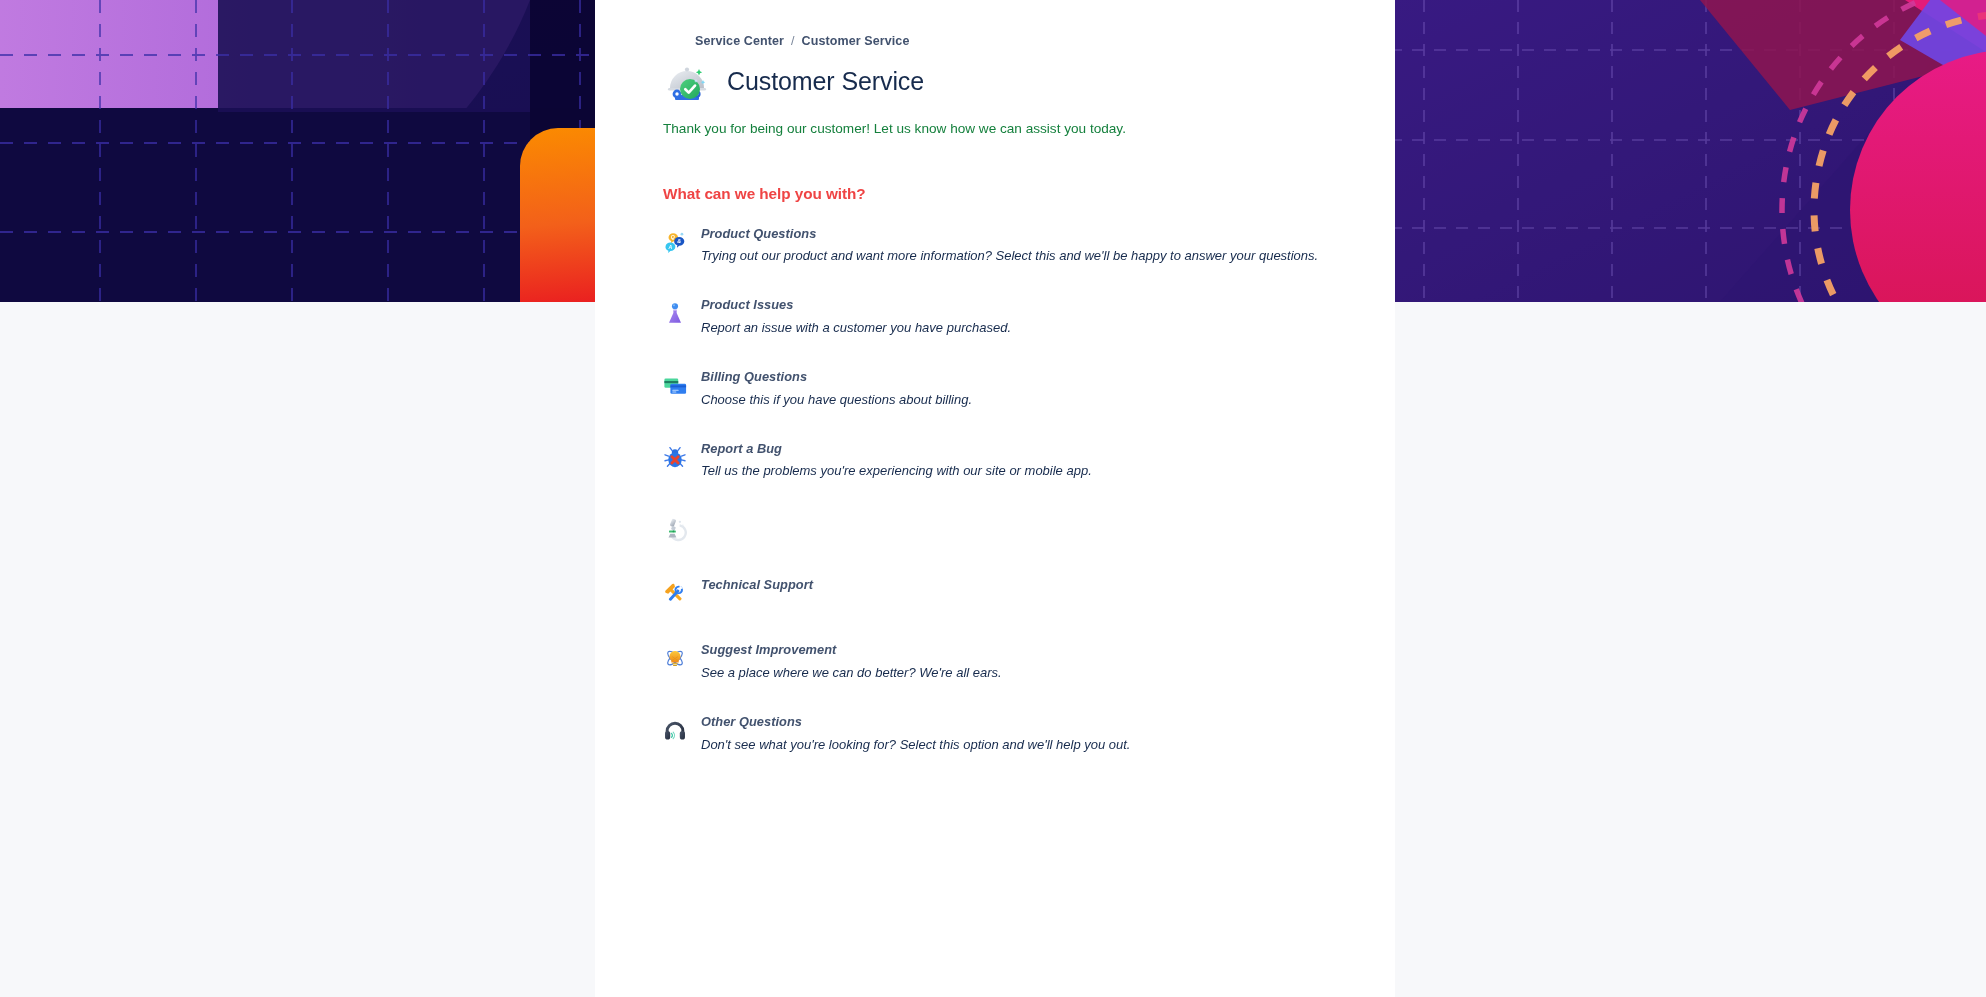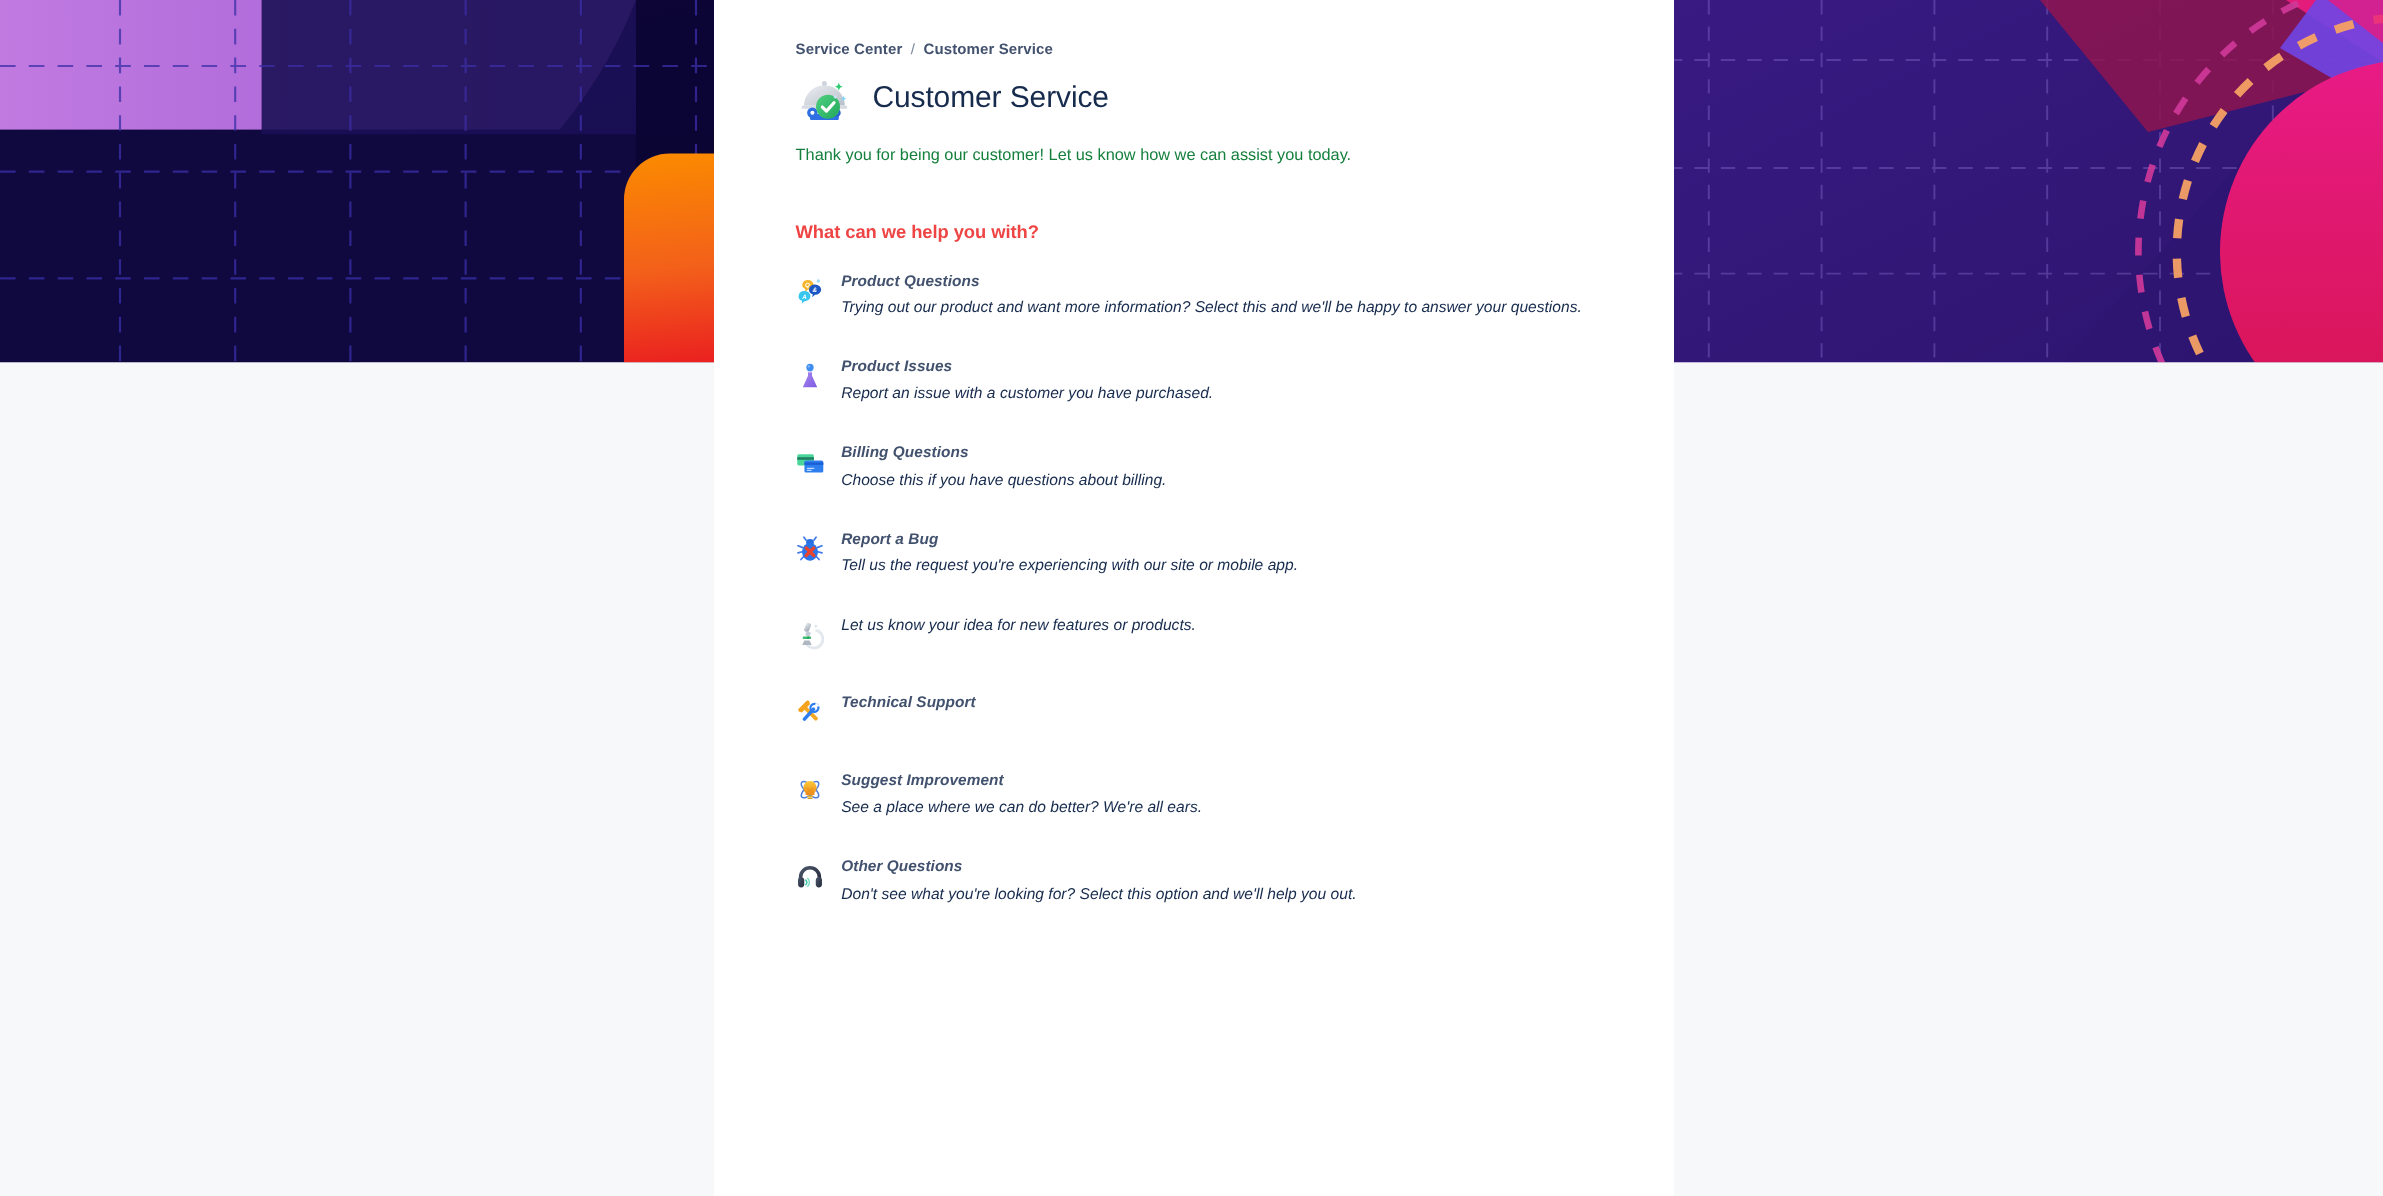--- a/index.html
+++ b/index.html
@@ -53,20 +53,21 @@
   
   .breadcrumb {
     display: flex;
     align-items: flex-start;
     gap: 7px;
     font-size: 12.5px;
     font-weight: bold;
     color: #42526e;
     letter-spacing: .1px;
     margin-bottom: 9px;
+    margin-left: 32px;
   }
   .breadcrumb a {
     color: #42526e;
     text-decoration: none;
     white-space: nowrap;
   }
   .breadcrumb .sep { color: #7a869a; font-weight: normal; }
   .breadcrumb .current { color: #42526e; white-space: nowrap; }
 
   
@@ -391,21 +392,21 @@
                 <path d="M18.5,19 L21.2,22"></path>
             </g>
             <ellipse cx="13" cy="6.6" rx="3.5" ry="3.1" fill="#2a6fe0"></ellipse>
             <ellipse cx="13" cy="15" rx="7.2" ry="8" fill="#2f7ef0"></ellipse>
             <ellipse cx="13" cy="15" rx="7.2" ry="8" fill="#1d5fd0" opacity="0.25"></ellipse>
             <path d="M9.6,11.6 L16.4,18.4 M16.4,11.6 L9.6,18.4" stroke="#e8442e" stroke-width="3.1" stroke-linecap="round"></path>
           </svg>
         </span>
         <div class="req-body">
           <div class="req-title">Report a Bug</div>
-          <div class="req-desc">Tell us the request you're experiencing with our site or mobile app.</div>
+          <div class="req-desc">Tell us the problems you're experiencing with our site or mobile app.</div>
         </div>
       </div>
 
       <div class="request-item">
         <span class="req-icon">
           <svg viewBox="0 0 26 26">
             <defs>
               <linearGradient id="scopeG" x1="0" y1="0" x2="1" y2="1">
                 <stop offset="0" stop-color="#e9edf2"></stop>
                   <stop offset="1" stop-color="#9aa3b0"></stop>
@@ -415,21 +416,20 @@
             <rect x="8.5" y="2.2" width="4.6" height="8.2" rx="1.4" fill="url(#scopeG)" transform="rotate(22 10.8 6.3)"></rect>
             <rect x="9.2" y="10.2" width="4.2" height="4" rx="0.8" fill="#c4ccd6" transform="rotate(22 11.3 12.2)"></rect>
             <rect x="6.5" y="14.6" width="7.4" height="2.2" rx="0.6" fill="#3fbd72"></rect>
             <path d="M6,22.2 L14.5,22.2 L12.6,18.2 L7.9,18.2 Z" fill="#aeb6c2"></path>
             <circle cx="11.3" cy="15.6" r="1" fill="#1f9d57"></circle>
             <circle cx="18.3" cy="5.2" r="1.2" fill="#dfe6ee"></circle>
             <circle cx="21.5" cy="9" r="0.9" fill="#e7edf3"></circle>
           </svg>
         </span>
         <div class="req-body">
-          <div class="req-desc">Let us know your idea for new features or products.</div>
         </div>
       </div>
 
       <div class="request-item">
         <span class="req-icon">
           <svg viewBox="0 0 26 26">
             <g transform="rotate(-45 13 13)">
               <rect x="11.4" y="6" width="3.4" height="16" rx="1.2" fill="#f7a823"></rect>
               <path d="M8.4,3.2 L18.2,3.2 A1.6,1.6 0 0 1 19.6,5.6 L18.4,7.6 L8,7.6 L7,5.6 A1.6,1.6 0 0 1 8.4,3.2 Z" fill="#f5a21f"></path>
             </g>

